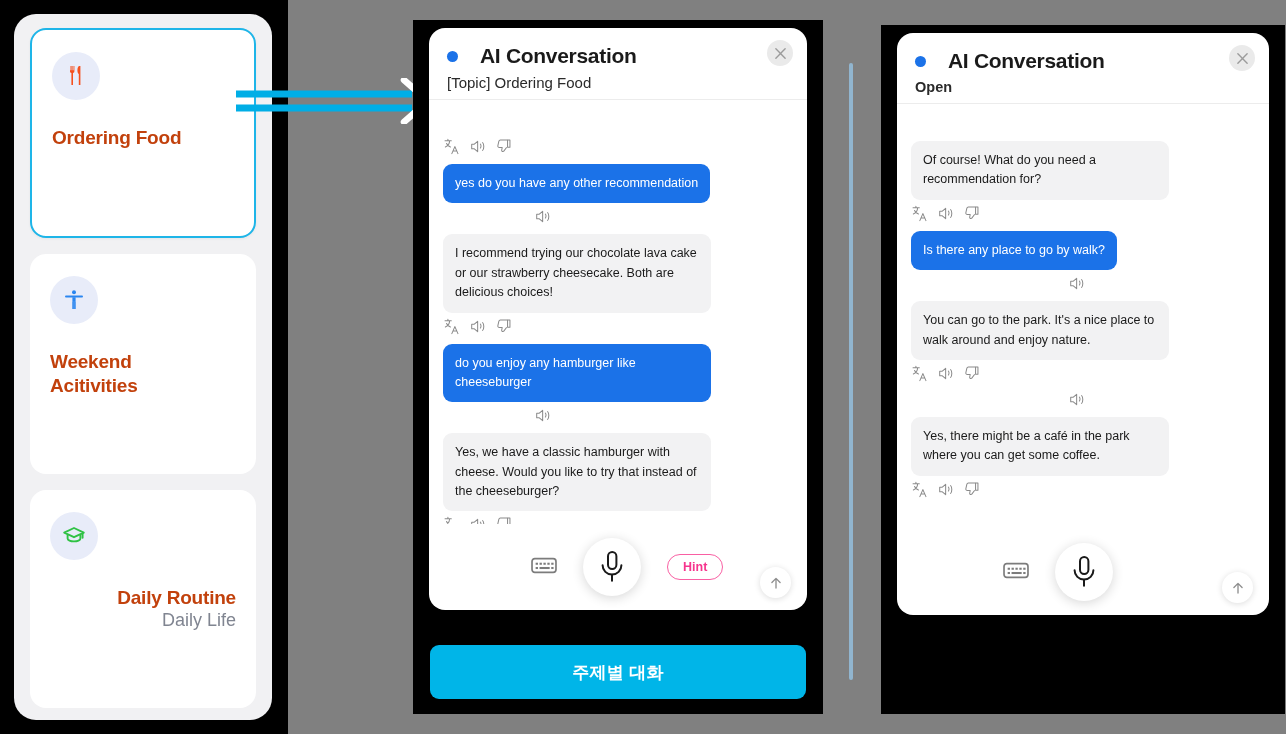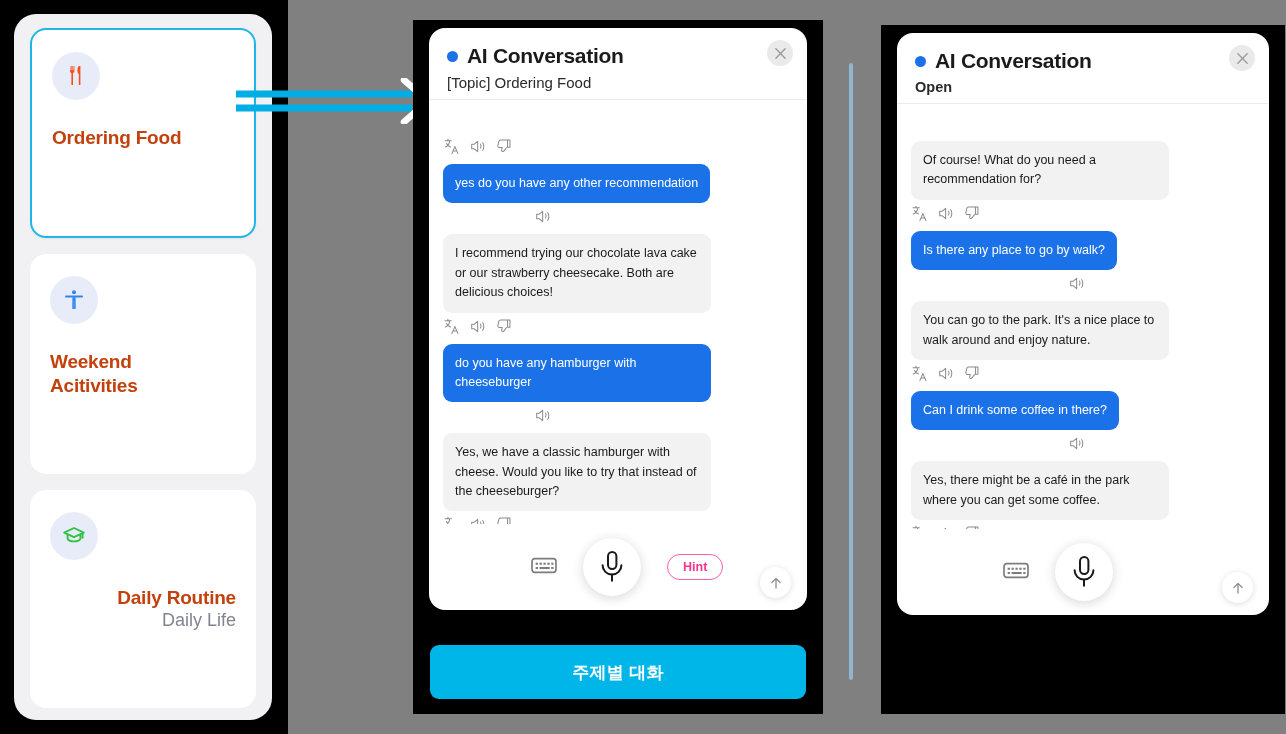--- a/index.html
+++ b/index.html
@@ -103,21 +103,21 @@
     overflow: hidden;
   }
   .phone.mid .screen   { height: 582px; }
   .phone.right .screen { height: 582px; }
 
   .chat-header {
     padding: 16px 18px 8px 18px;
     border-bottom: 1px solid #ececec;
   }
   .chat-title-row {
-    display: flex; align-items: center; gap: 9px;
+    display: flex; align-items: center; gap: 22px;
   }
   .status-dot {
     width: 11px; height: 11px;
     border-radius: 50%;
     background: #1b72e8;
     flex: none;
   }
   .chat-title {
     font-size: 21px;
     font-weight: 700;
@@ -358,21 +358,21 @@
             <path d="M2 7.3h3.1L9 3.9v12.2l-3.9-3.4H2V7.3z" stroke="#8a8a8a" stroke-width="1.2" fill="none" stroke-linejoin="round"></path>
             <path d="M12.2 7.2c1 .9 1 3.6 0 4.6M14.8 5.3c1.9 1.9 1.9 7.4 0 9.4" stroke="#8a8a8a" stroke-width="1.2" fill="none" stroke-linecap="round"></path>
           </svg>
           <svg class="act-icon" width="17" height="17" viewBox="0 0 20 20">
             <path d="M13.6 2.4H5.2c-.9 0-1.6.6-1.8 1.4L2.2 9c-.3 1.2.6 2.3 1.8 2.3h3.3l-.6 2.8c-.2 1 .5 1.9 1.5 1.9.4 0 .8-.2 1-.6l3.4-4.6" stroke="#8a8a8a" stroke-width="1.2" fill="none" stroke-linejoin="round"></path>
             <path d="M16.4 2.4h-2.8v8.4h2.8V2.4z" stroke="#8a8a8a" stroke-width="1.2" fill="none" stroke-linejoin="round"></path>
           </svg>
         </div>
 
         <div class="msg-row user">
-          <div class="bubble user">do you have any  hamburger with cheeseburger</div>
+          <div class="bubble user">do you enjoy any  hamburger like cheeseburger</div>
         </div>
         <div class="msg-actions user-actions">
           <svg class="act-icon" width="17" height="17" viewBox="0 0 20 20">
             <path d="M2 7.3h3.1L9 3.9v12.2l-3.9-3.4H2V7.3z" stroke="#8a8a8a" stroke-width="1.2" fill="none" stroke-linejoin="round"></path>
             <path d="M12.2 7.2c1 .9 1 3.6 0 4.6M14.8 5.3c1.9 1.9 1.9 7.4 0 9.4" stroke="#8a8a8a" stroke-width="1.2" fill="none" stroke-linecap="round"></path>
           </svg>
         </div>
 
         <div class="msg-row ai">
           <div class="bubble ai">Yes, we have a classic hamburger with cheese. Would you like to try that instead of the cheeseburger?</div>
@@ -485,23 +485,20 @@
           <svg class="act-icon" width="17" height="17" viewBox="0 0 20 20">
             <path d="M2 7.3h3.1L9 3.9v12.2l-3.9-3.4H2V7.3z" stroke="#8a8a8a" stroke-width="1.2" fill="none" stroke-linejoin="round"></path>
             <path d="M12.2 7.2c1 .9 1 3.6 0 4.6M14.8 5.3c1.9 1.9 1.9 7.4 0 9.4" stroke="#8a8a8a" stroke-width="1.2" fill="none" stroke-linecap="round"></path>
           </svg>
           <svg class="act-icon" width="17" height="17" viewBox="0 0 20 20">
             <path d="M13.6 2.4H5.2c-.9 0-1.6.6-1.8 1.4L2.2 9c-.3 1.2.6 2.3 1.8 2.3h3.3l-.6 2.8c-.2 1 .5 1.9 1.5 1.9.4 0 .8-.2 1-.6l3.4-4.6" stroke="#8a8a8a" stroke-width="1.2" fill="none" stroke-linejoin="round"></path>
             <path d="M16.4 2.4h-2.8v8.4h2.8V2.4z" stroke="#8a8a8a" stroke-width="1.2" fill="none" stroke-linejoin="round"></path>
           </svg>
         </div>
 
-        <div class="msg-row user">
-          <div class="bubble user">Can I drink some coffee in there?</div>
-        </div>
         <div class="msg-actions user-actions">
           <svg class="act-icon" width="17" height="17" viewBox="0 0 20 20">
             <path d="M2 7.3h3.1L9 3.9v12.2l-3.9-3.4H2V7.3z" stroke="#8a8a8a" stroke-width="1.2" fill="none" stroke-linejoin="round"></path>
             <path d="M12.2 7.2c1 .9 1 3.6 0 4.6M14.8 5.3c1.9 1.9 1.9 7.4 0 9.4" stroke="#8a8a8a" stroke-width="1.2" fill="none" stroke-linecap="round"></path>
           </svg>
         </div>
 
         <div class="msg-row ai">
           <div class="bubble ai">Yes, there might be a café in the park where you can get some coffee.</div>
         </div>

